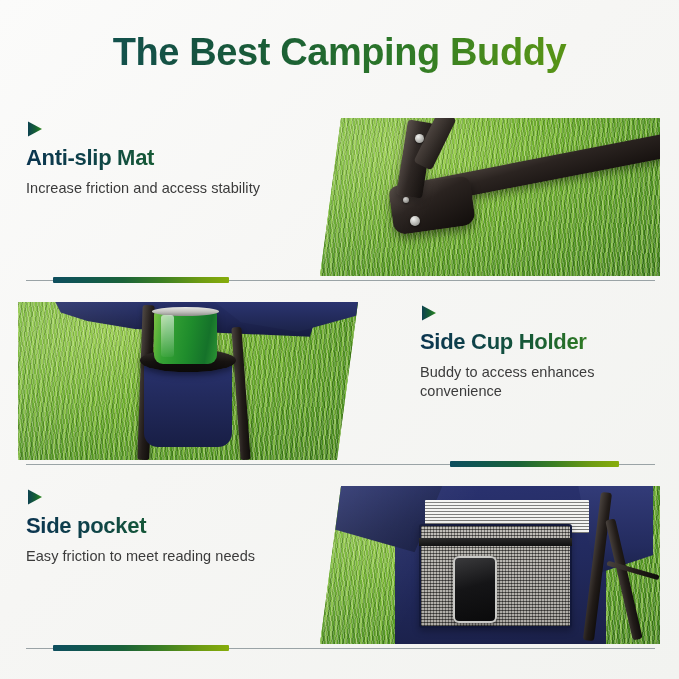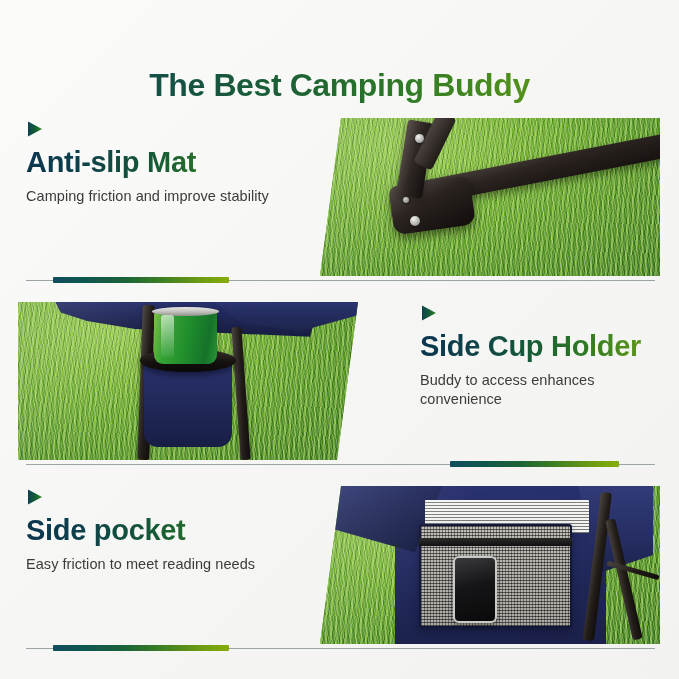--- a/index.html
+++ b/index.html
@@ -12,54 +12,53 @@
 
   body {
     font-family:"Liberation Sans", sans-serif;
     background:linear-gradient(135deg,#fbfbfa 0%,#f6f6f4 45%,#f2f3f0 100%);
     position:relative;
   }
 
   
   .page-title {
     text-align:center;
-    font-size:32px;
+    font-size:38px;
     font-weight:bold;
     letter-spacing:-0.4px;
     padding-top:33px;
     background:linear-gradient(90deg,
         #0d4d55 0%, #12514f 14%, #155241 28%,
         #1d6333 44%, #2f7a26 60%, #4f901a 76%, #6d9c0e 100%);
     -webkit-background-clip:text;
     background-clip:text;
     color:transparent;
     -webkit-text-fill-color:transparent;
     line-height:1.05;
-    margin-top:36px;
   }
 
   
   .feature {
     position:absolute;
     left:0; right:0;
     height:170px;
   }
   #feature-1 { top:112px; }
   #feature-2 { top:296px; }
   #feature-3 { top:480px; }
 
   
   .copy { position:absolute; top:8px; }
   .feature.img-right .copy { left:26px;  width:290px; }
   .feature.img-left  .copy { left:420px; width:250px; }
 
   .bullet-icon { display:block; width:18px; height:18px; margin-bottom:7px; }
 
   .feature-heading {
-    font-size:29px;
+    font-size:22px;
     font-weight:bold;
     letter-spacing:-0.3px;
     line-height:1.18;
     background:linear-gradient(90deg,
         #0b3550 0%, #0e4249 22%, #165b35 45%,
         #2f7a24 66%, #55901b 84%, #6d9b18 100%);
     -webkit-background-clip:text;
     background-clip:text;
     color:transparent;
     -webkit-text-fill-color:transparent;
@@ -328,21 +327,21 @@
           <linearGradient id="tri1" x1="0" y1="0" x2="1" y2="0">
             <stop offset="0%" stop-color="#0d4250"></stop>
             <stop offset="55%" stop-color="#156034"></stop>
             <stop offset="100%" stop-color="#2f8a1e"></stop>
           </linearGradient>
         </defs>
         <polygon points="2,1.5 16,9 2,16.5" fill="url(#tri1)"></polygon>
       </svg>
     </span>
     <h2 class="feature-heading">Anti-slip Mat</h2>
-    <p class="feature-body">Camping friction and improve stability</p>
+    <p class="feature-body">Increase friction and access stability</p>
   </div>
 
   <div class="photo">
     <div class="photo-inner">
       <div class="turf"></div>
       <div class="leg-bar"></div>
       <div class="foot-bracket"></div>
       <div class="leg-upright"></div>
       <div class="leg-upright2"></div>
       <div class="rivet r1"></div>

